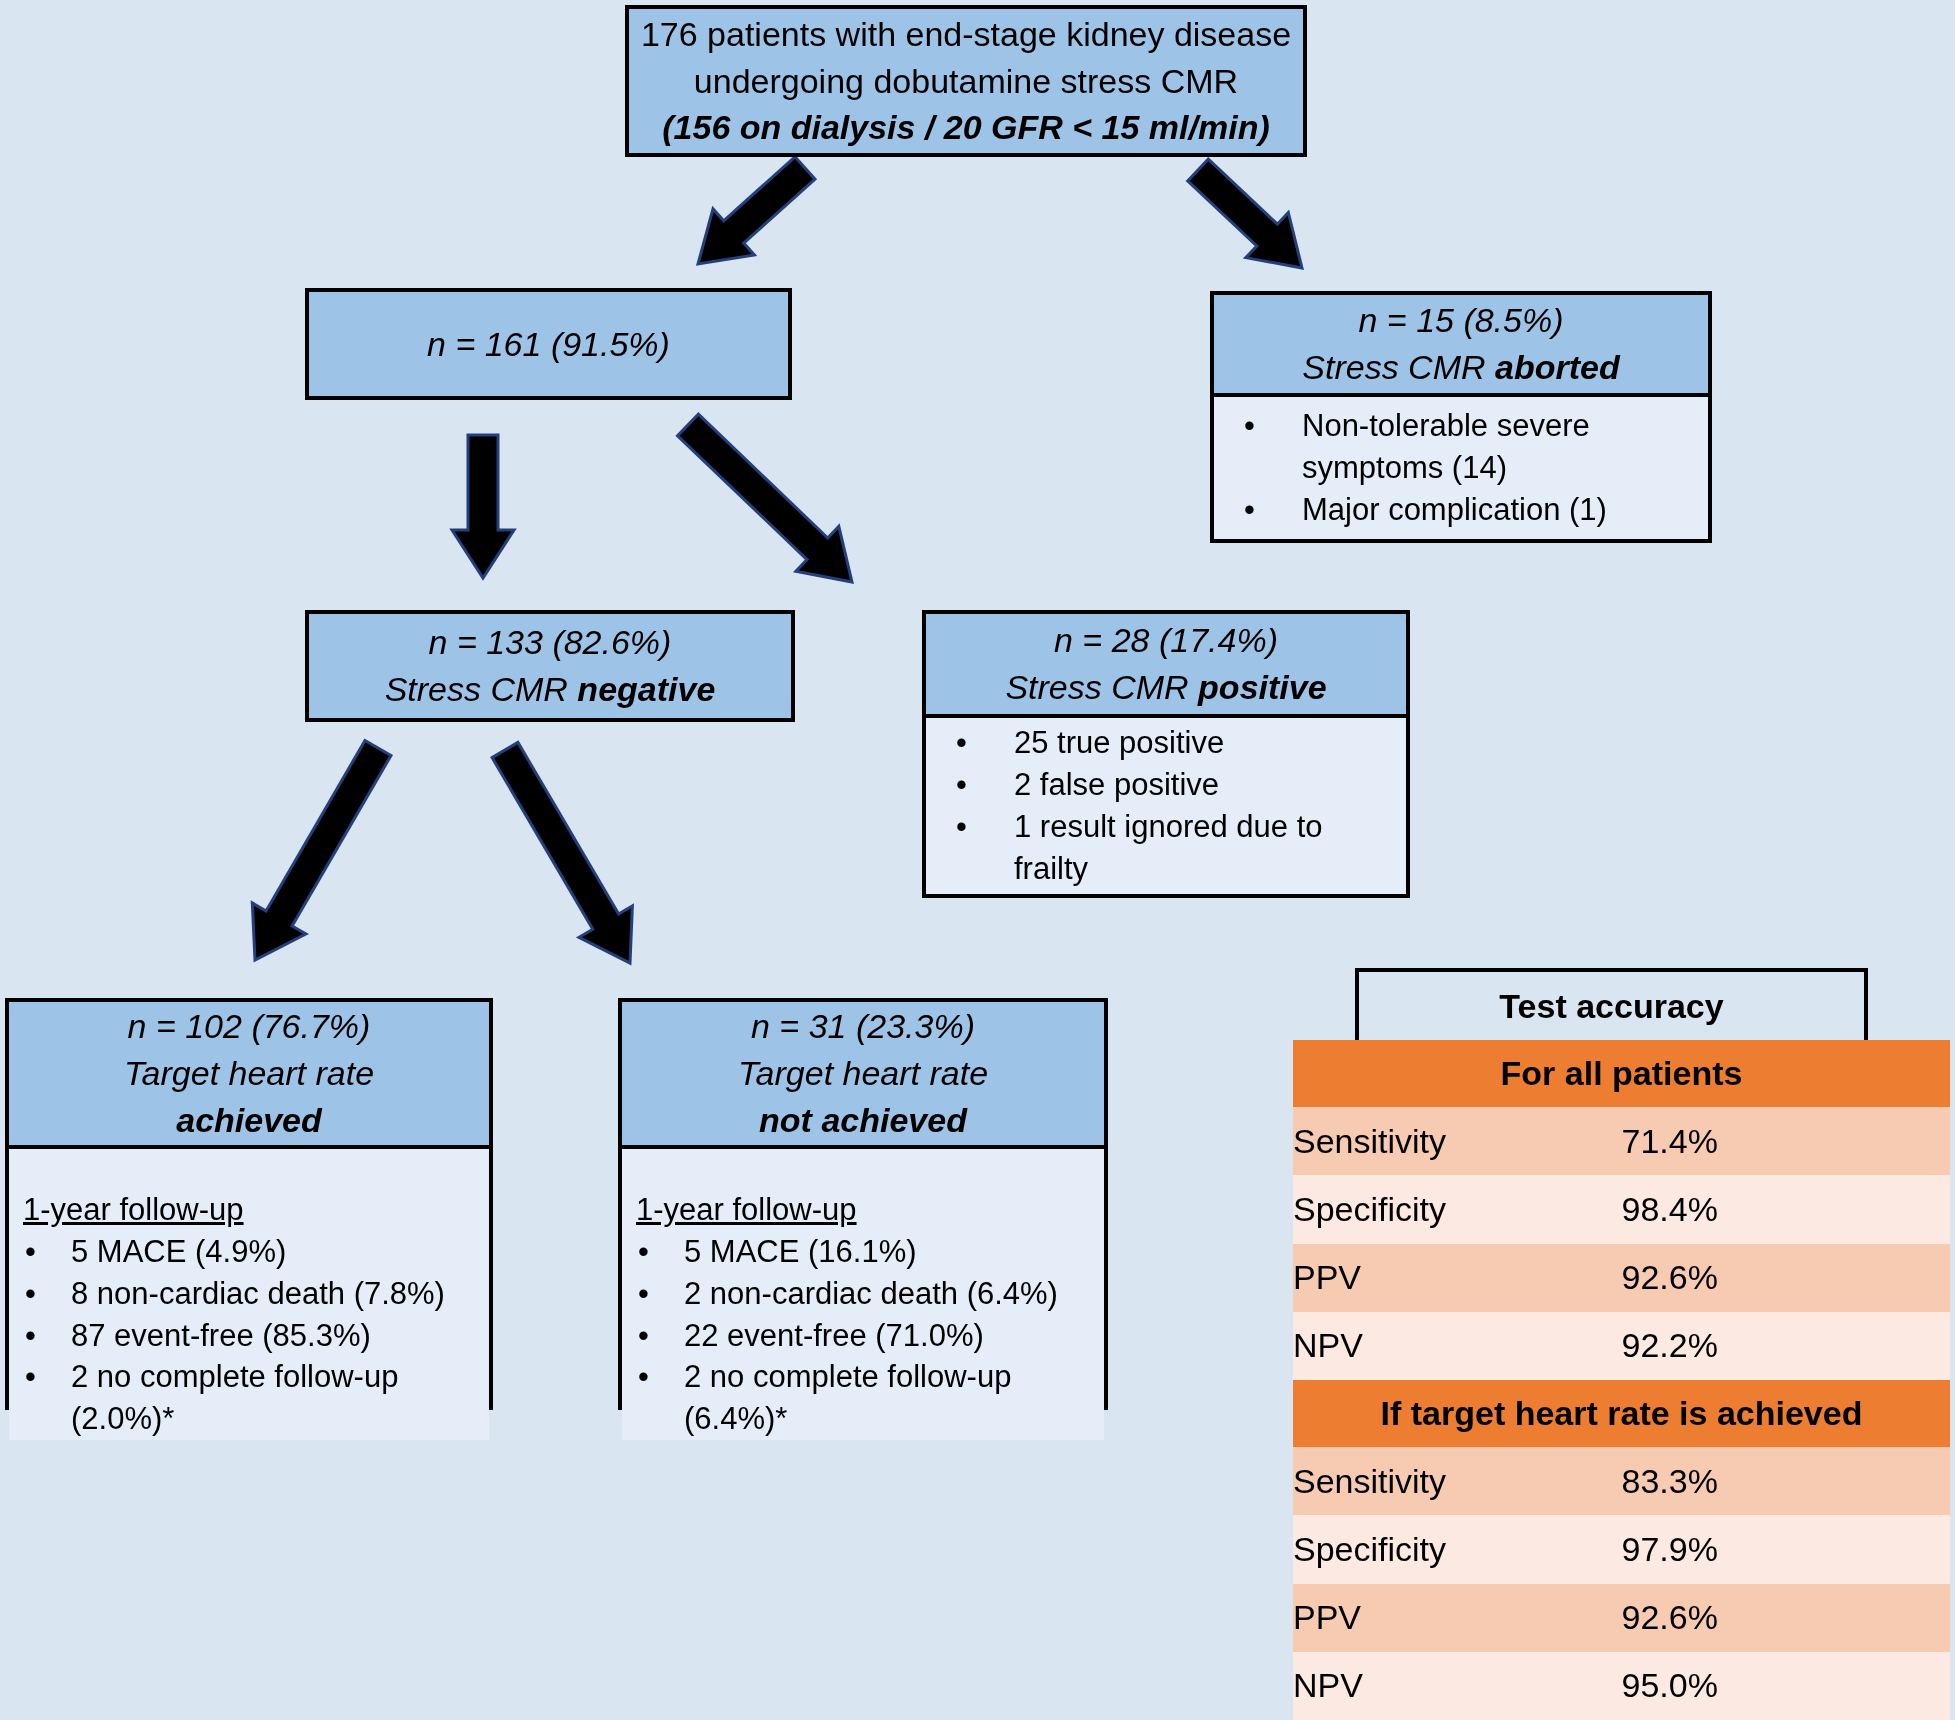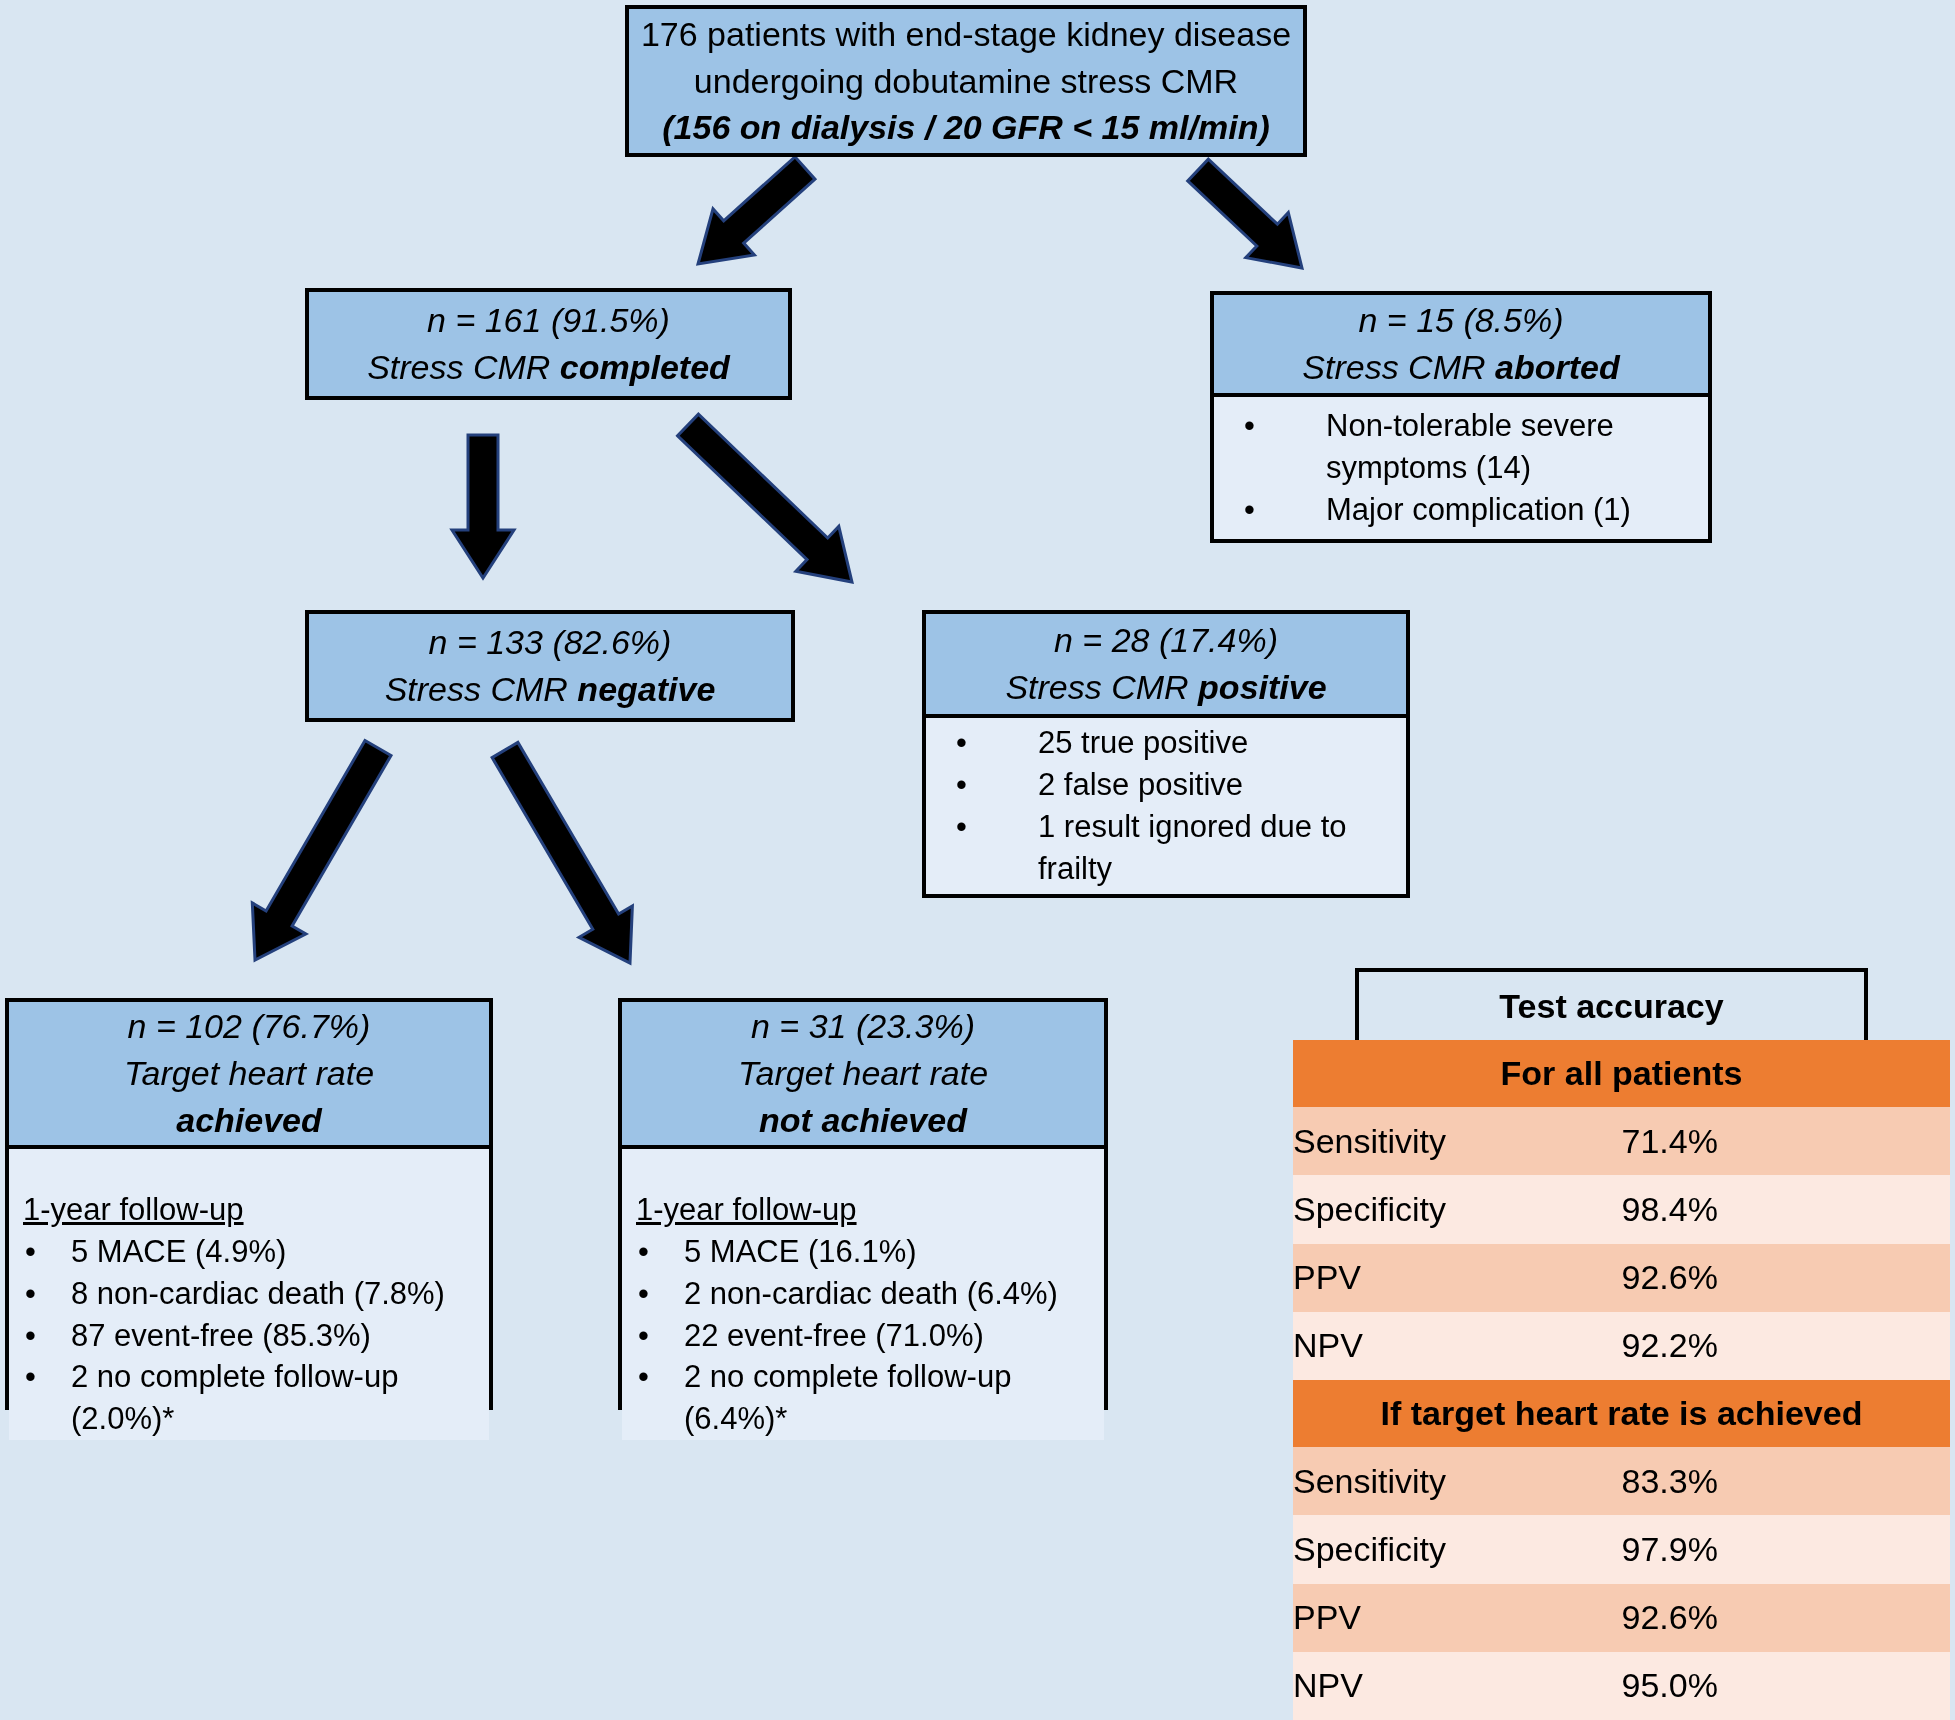--- a/index.html
+++ b/index.html
@@ -51,21 +51,21 @@
   .n-negative   {left:305px; top:610px; width:490px;height:112px}
   .n-positive   {left:922px; top:610px; width:488px;height:288px}
   .n-achieved   {left:5px;   top:998px; width:488px;height:412px}
   .n-notachieved{left:618px; top:998px; width:490px;height:412px}
 
   .n-aborted .node-header{height:102px}
   .n-positive .node-header{height:104px}
   .n-achieved .node-header,.n-notachieved .node-header{height:147px}
 
   ul.bullets{list-style:none;font-size:31px;line-height:1.35;text-align:left}
-  .bullets li{position:relative;padding-left:112px;padding-right:8px}
+  .bullets li{position:relative;padding-left:88px;padding-right:8px}
   .bullets li::before{content:"\2022";position:absolute;left:30px}
   .bullets.tight li{padding-left:62px}
   .bullets.tight li::before{left:16px}
   .fu-title{
     font-size:31px;line-height:1.35;text-align:left;
     text-decoration:underline;margin-left:14px;margin-top:36px;
   }
   .fu-body{justify-content:flex-start;padding-top:4px}
 
   
@@ -104,21 +104,20 @@
     </svg>
 
   <div class="node head-only n-root">
     <div class="hline upright">176 patients with end-stage kidney disease</div>
     <div class="hline upright">undergoing dobutamine stress CMR</div>
     <div class="hline bold-it">(156 on dialysis / 20 GFR &lt; 15 ml/min)</div>
   </div>
 
   <div class="node head-only n-completed">
     <div class="hline">n = 161 (91.5%)</div>
-    <div class="hline"><span>Stress CMR </span><span class="emph">completed</span></div>
   </div>
 
   <div class="node split n-aborted">
     <div class="node-header">
       <div class="hline">n = 15 (8.5%)</div>
       <div class="hline"><span>Stress CMR </span><span class="emph">aborted</span></div>
     </div>
     <div class="node-body">
       <ul class="bullets">
         <li>Non-tolerable severe symptoms (14)</li>

